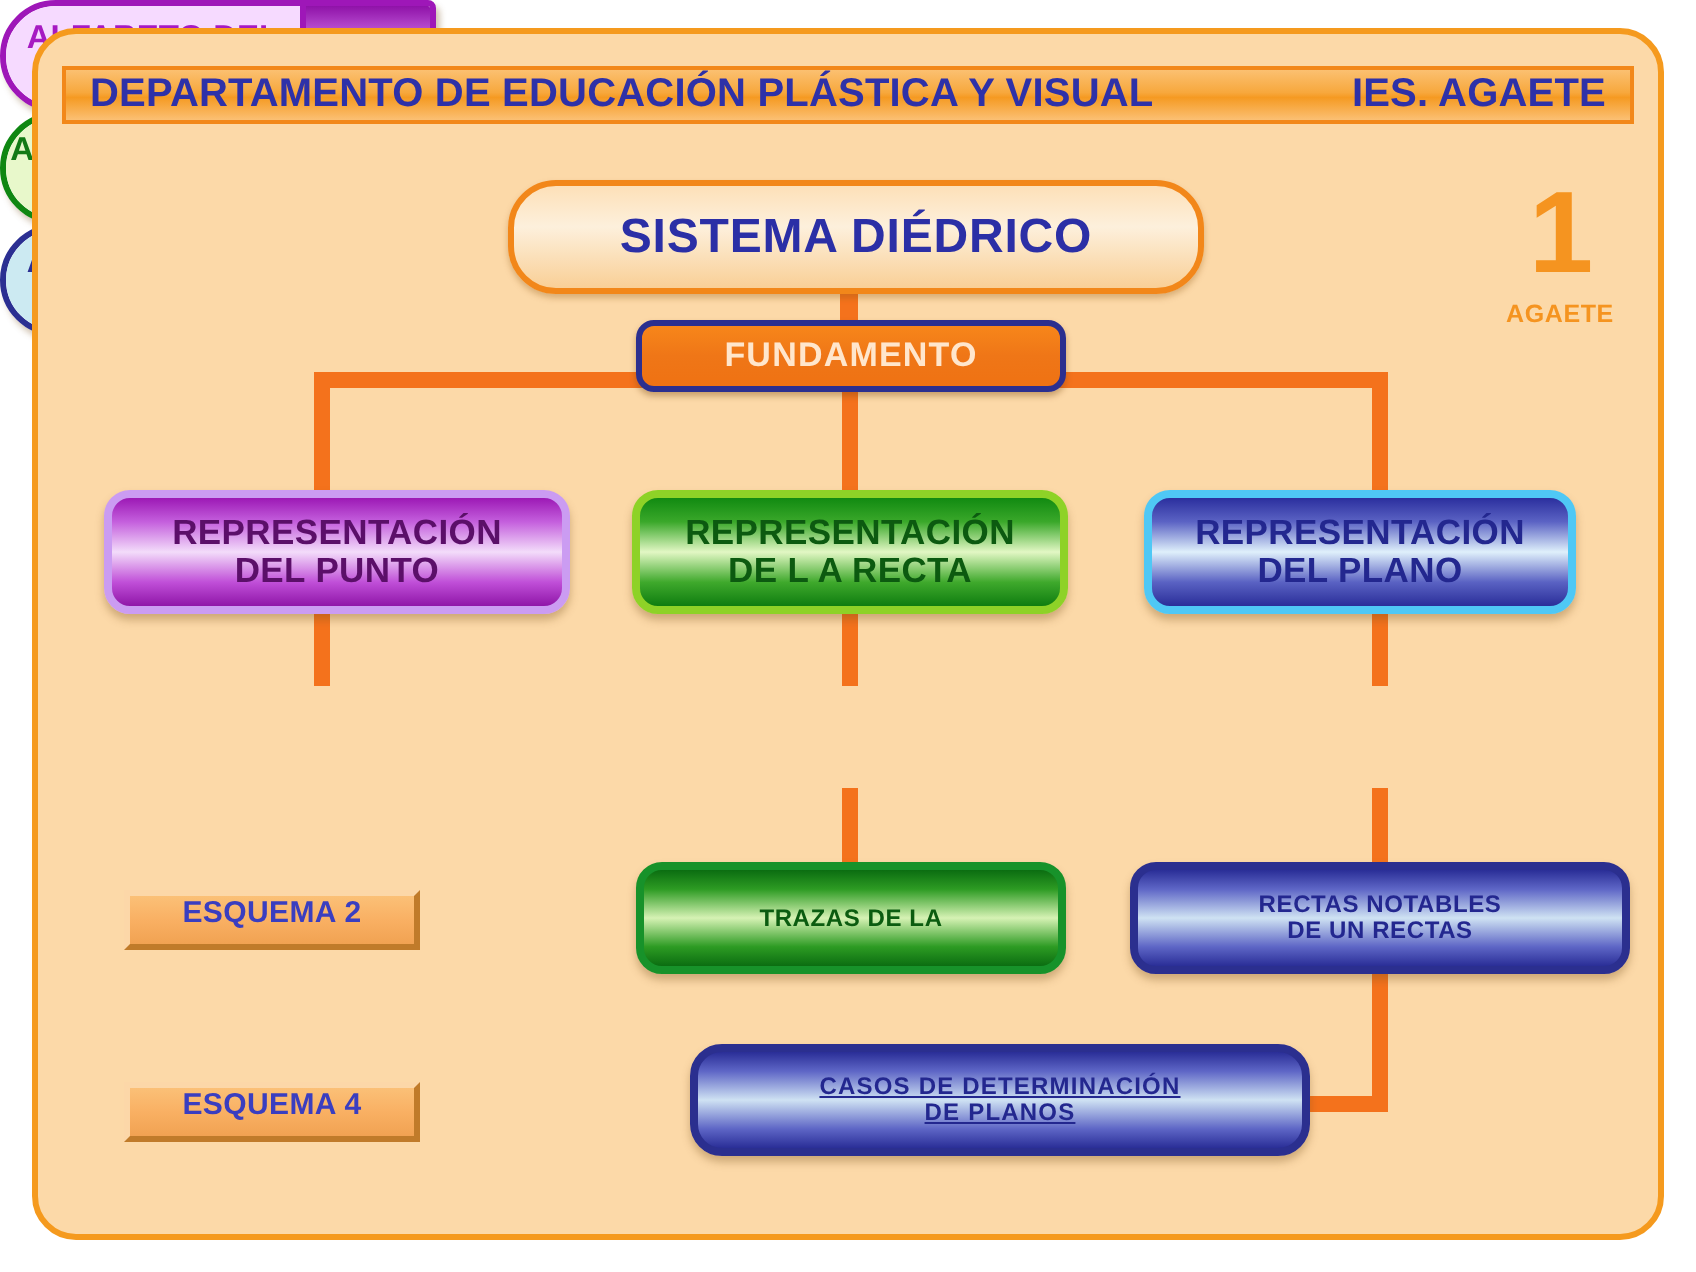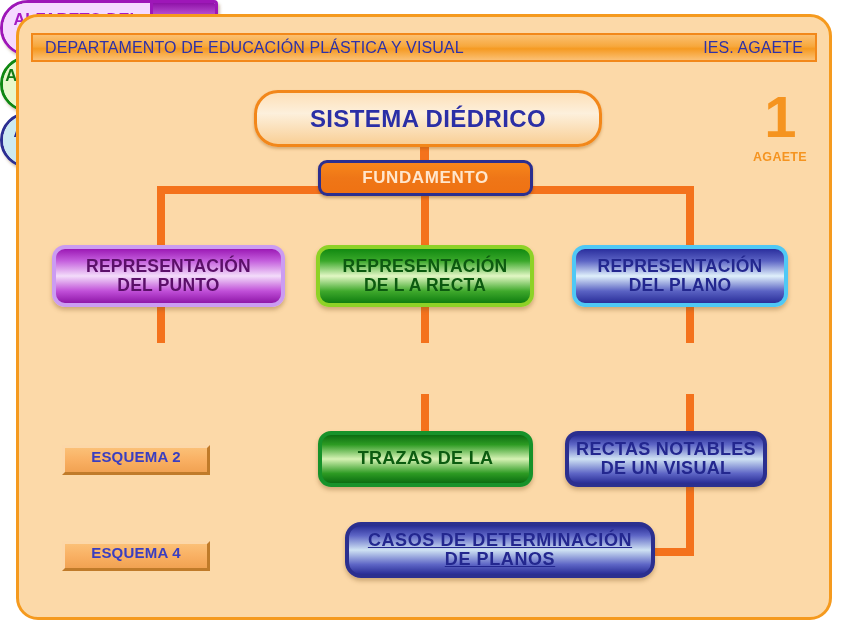--- a/index.html
+++ b/index.html
@@ -23,21 +23,21 @@
   
   .headerbar{
     position:absolute;left:31px;top:33px;width:786px;height:29px;
     box-sizing:border-box;
     border:2px solid #f2881a;
     background:linear-gradient(to bottom,#fbc071 0%,#f7a83d 45%,#f59a22 55%,#fbc074 100%);
     display:flex;align-items:center;justify-content:space-between;
     padding:0 12px;
   }
   .headerbar .htxt{
-    color:#2e31a8;font-size:16px;font-weight:normal;letter-spacing:.1px;
+    color:#2e31a8;font-size:20px;font-weight:bold;letter-spacing:.1px;
     white-space:nowrap;
     text-align:right;
   }
 
   
   .esq-num{
     position:absolute;left:735px;top:88px;width:90px;text-align:center;
     color:#f59420;font-weight:bold;line-height:1;
   }
   .esq-num .big{font-size:58px;display:block;letter-spacing:-1px;}
@@ -126,31 +126,31 @@
 
   .n-alf.blue{
     left:572px;top:341px;width:218px;
     border:3px solid #2b2f92;
   }
   .n-alf.blue .lt{width:150px;background:#cceaf2;color:#2b2f92;border-right:3px solid #2b2f92;}
   .n-alf.blue .rt{background:linear-gradient(to bottom,#2a2e95 0%,#5b63c4 30%,#cfe0f2 52%,#555dbe 75%,#2a2e95 100%);}
 
   
   .n-dark{
-    height:56px;border-radius:13px;font-size:18px;letter-spacing:.3px;
+    height:56px;border-radius:13px;font-size:12px;letter-spacing:.3px;
     box-shadow:0 3px 4px rgba(120,80,30,.35);
   }
   .n-dark.green{
     left:318px;top:431px;width:215px;
     border:4px solid #17922a;
     background:linear-gradient(to bottom,#0b6d11 0%,#2d9b23 20%,#d6f2b4 50%,#2d9b23 80%,#0b6d11 100%);
     color:#0b5c10;
   }
   .n-dark.blue{
-    left:565px;top:431px;width:202px;
+    left:565px;top:431px;width:250px;
     border:4px solid #2b2f8f;
     background:linear-gradient(to bottom,#2a2e97 0%,#5e66c6 20%,#cfe2f3 50%,#5e66c6 80%,#2a2e97 100%);
     color:#23278f;
   }
   .n-dark.blue2{
     left:345px;top:522px;width:310px;
     border:4px solid #2b2f8f;border-radius:16px;
     background:linear-gradient(to bottom,#2a2e97 0%,#5e66c6 20%,#cfe2f3 50%,#5e66c6 80%,#2a2e97 100%);
     color:#23278f;
     overflow:visible;
@@ -272,21 +272,21 @@
 
   <div class="node n-dark green">
     <div>
       <span>TRAZAS DE LA</span>
     </div>
   </div>
 
   <div class="node n-dark blue">
     <div>
       <span>RECTAS NOTABLES</span>
-      <span>DE UN VISUAL</span>
+      <span>DE UN RECTAS</span>
     </div>
   </div>
 
   <div class="node n-dark blue2">
     <div>
       <span>CASOS DE DETERMINACIÓN</span>
       <span>DE PLANOS</span>
     </div>
   </div>
 

